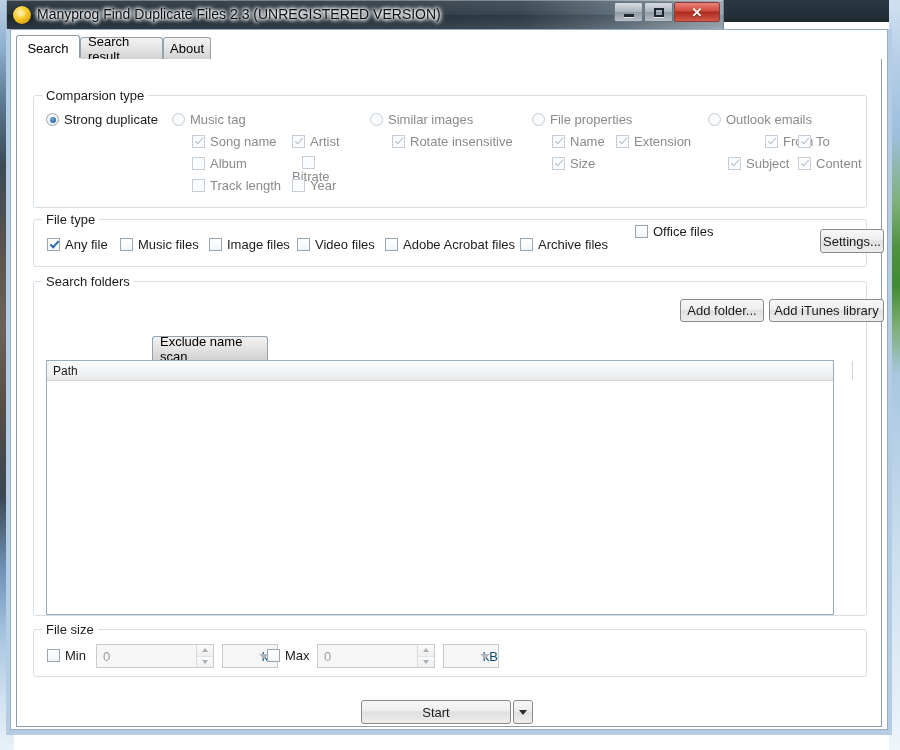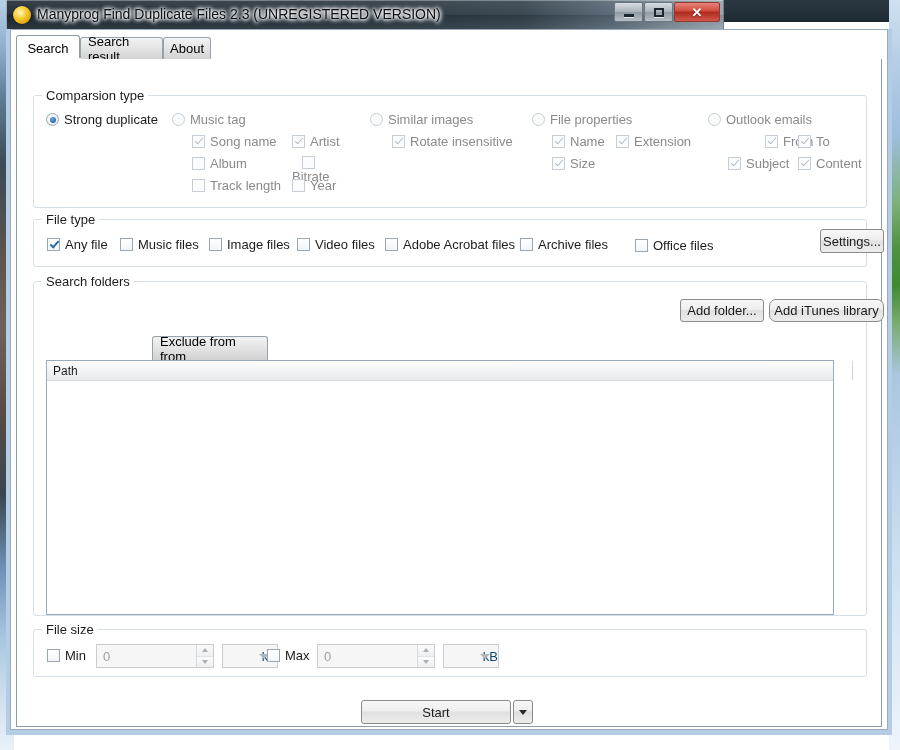--- a/index.html
+++ b/index.html
@@ -527,42 +527,42 @@
             <span>Video files</span>
           </div>
           <div class="opt small" style="left:351px; top:17px;">
             <span class="cbox"></span>
             <span>Adobe Acrobat files</span>
           </div>
           <div class="opt small" style="left:486px; top:17px;">
             <span class="cbox"></span>
             <span>Archive files</span>
           </div>
-          <div class="opt small" style="left:583px; top:18px;padding-left:18px;">
+          <div class="opt small" style="left:583px; top:4px;padding-left:18px;">
             <span class="cbox"></span>
             <span>Office files</span>
           </div>
 
           <div class="btn" style="left:786px; top:9px; width:64px; height:24px;">
             <span>Settings...</span>
           </div>
         </div>
 
         <div class="groupbox" style="left:16px; top:222px; width:834px; height:335px;">
           <div class="group-title">Search folders</div>
 
           <div class="btn" style="left:646px; top:17px; width:84px; height:23px;">
             <span>Add folder...</span>
           </div>
-          <div class="btn" style="left:735px; top:17px; width:115px; height:23px;border-radius:7px;">
+          <div class="btn" style="left:735px; top:17px; width:115px; height:23px;">
             <span>Add iTunes library</span>
           </div>
 
           <div class="subtab" style="left:118px; top:54px; width:116px;">
-            <span>Exclude from from</span>
+            <span>Exclude name scan</span>
           </div>
 
           <div id="listview" style="left:12px; top:78px; width:788px; height:255px;">
             <div id="list-header">
               <div id="col-path" style="width:805px;">
                 <span>Path</span>
               </div>
               <div class="col-sep" style="left:805px;"></div>
             </div>
           </div>

